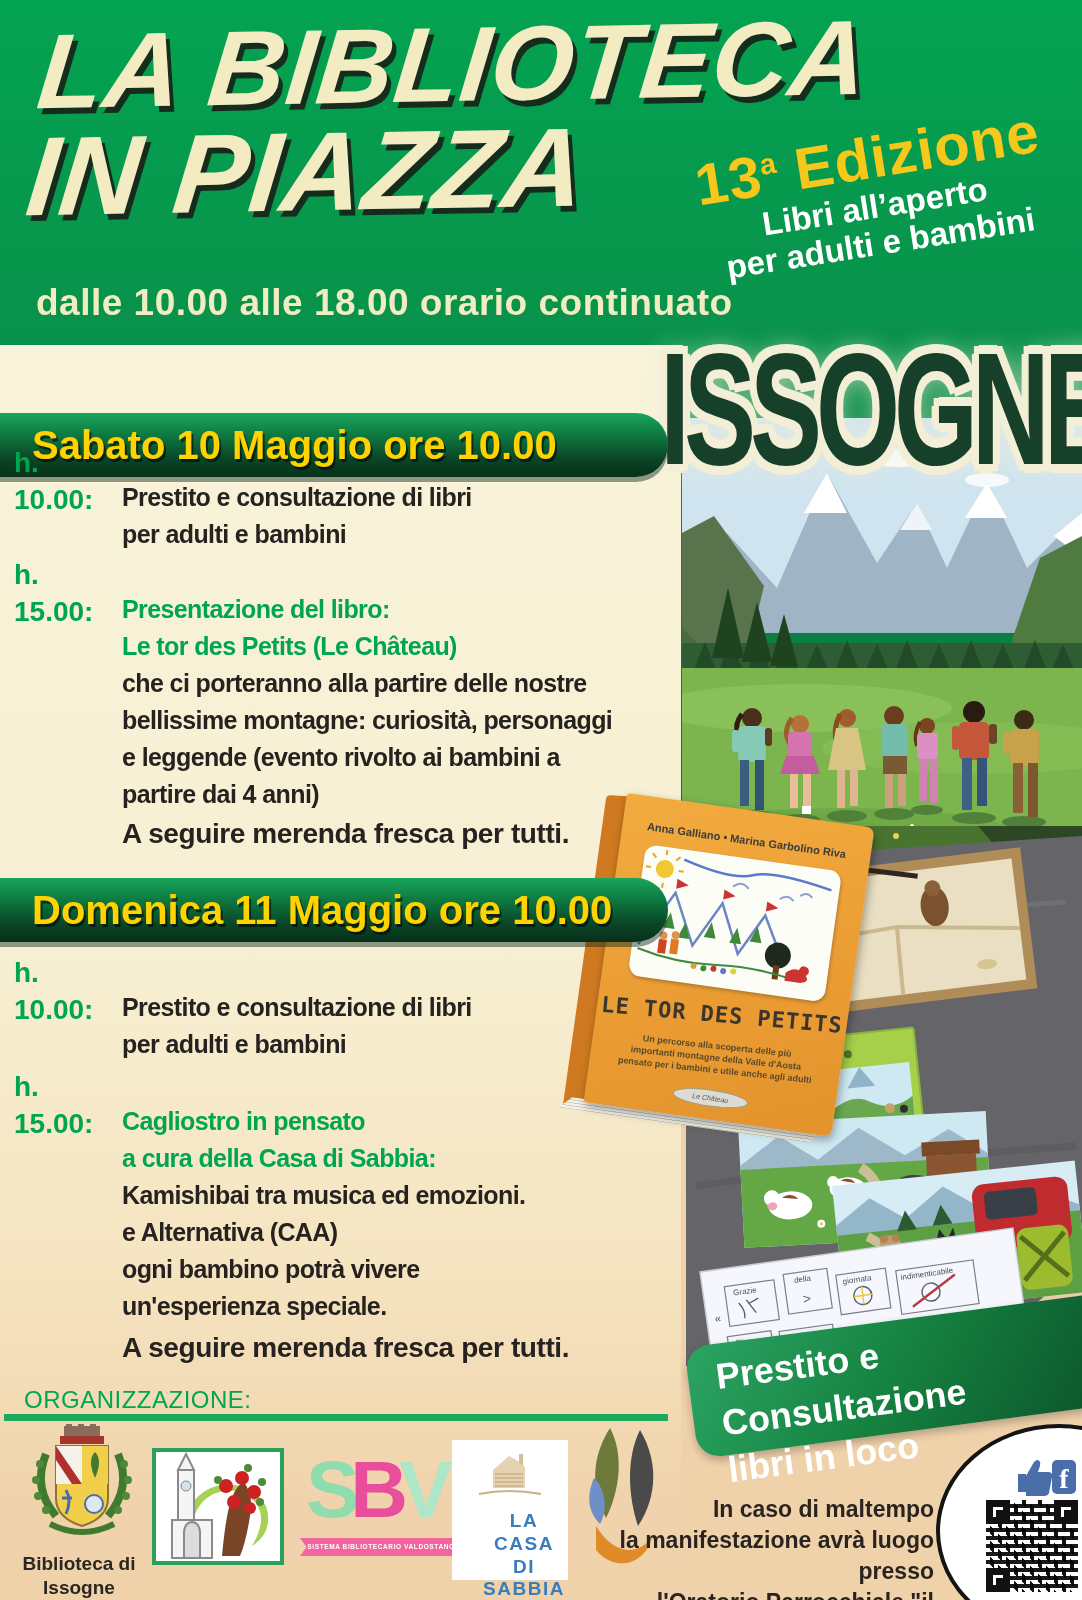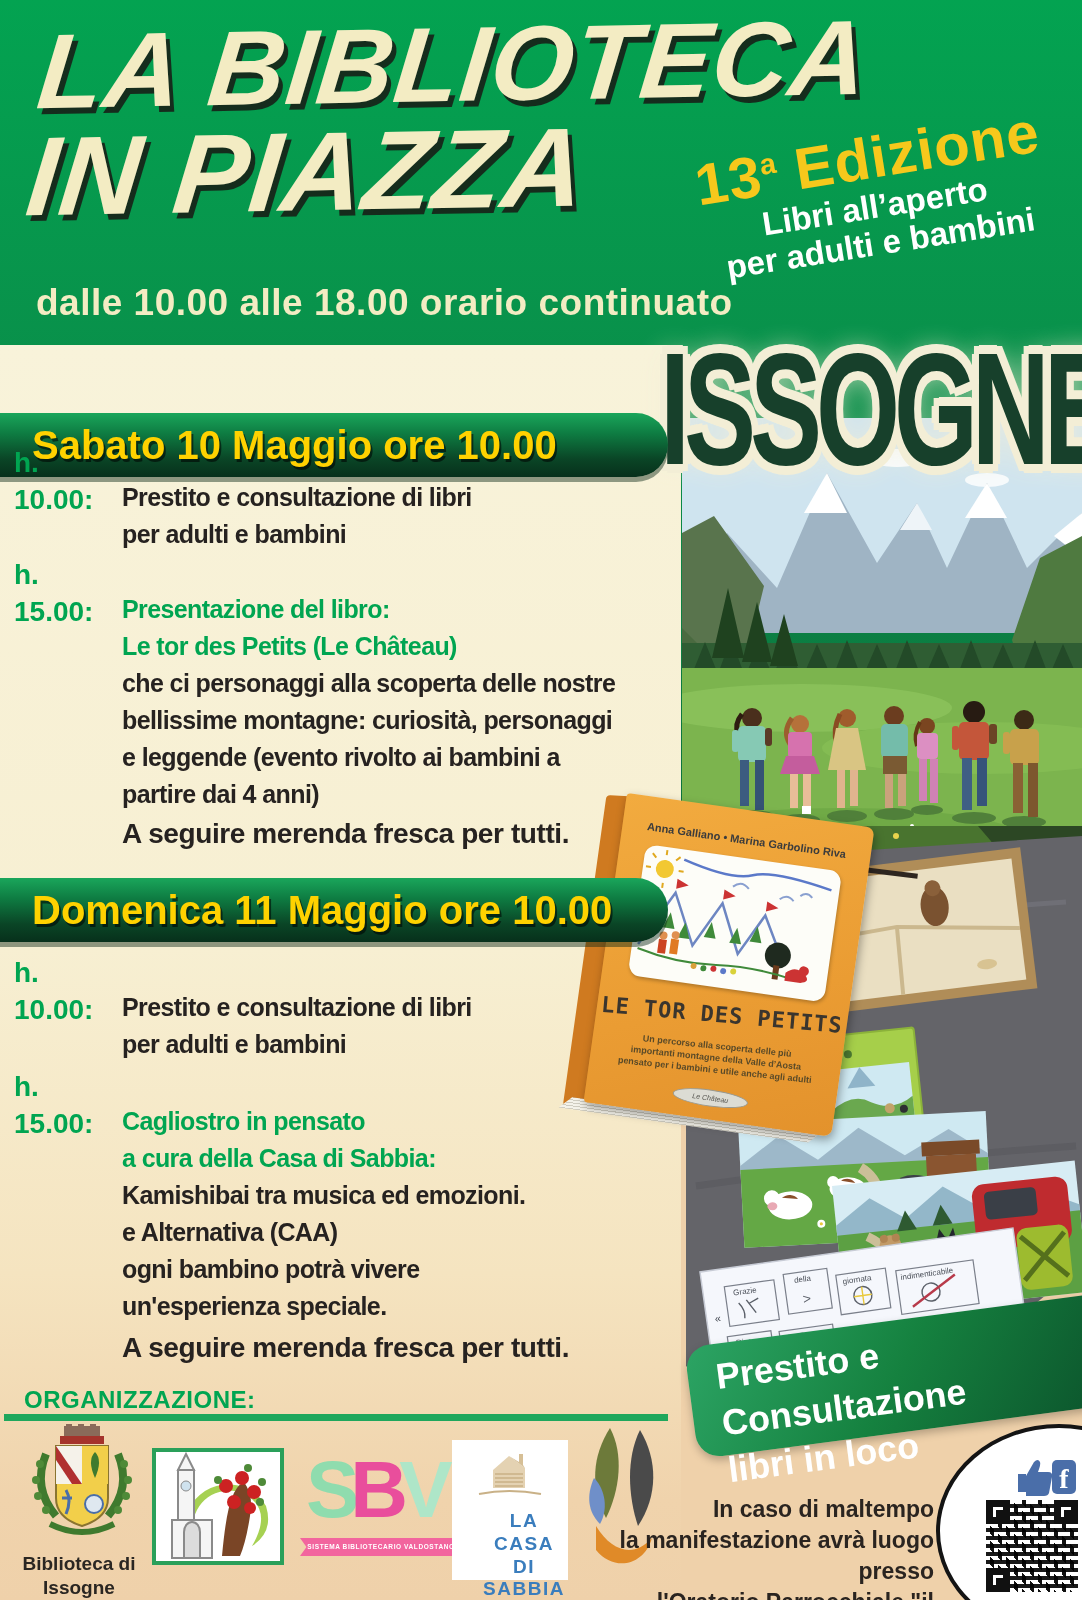--- a/index.html
+++ b/index.html
@@ -37,21 +37,21 @@
     display:flex;align-items:center;padding-left:32px;box-sizing:border-box;}
   .banner span{color:#ffd200;font-size:40px;font-weight:bold;letter-spacing:0;
     text-shadow:2px 3px 0 rgba(0,0,0,.55);white-space:nowrap;}
   
   .slot{left:14px;display:flex;}
   .slot .time{width:108px;flex:none;color:#00a551;font-weight:bold;font-size:28px;line-height:37px;}
   .slot .body{font-size:25px;font-weight:bold;color:#262220;line-height:37px;letter-spacing:-.6px;margin-top:35px;}
   .slot .g{color:#00a551;}
   .note{left:122px;font-size:28px;font-weight:bold;color:#262220;letter-spacing:-.4px;}
   
-  .org-label{left:24px;top:1386px;color:#00a551;font-size:24px;font-weight:bold;letter-spacing:.5px;}
+  .org-label{left:24px;top:1386px;color:#00a551;font-size:24px;font-weight:normal;letter-spacing:.5px;}
   .org-rule{left:4px;top:1414px;width:664px;height:7px;background:#1fa75c;}
   .caption{left:0;top:1552px;width:158px;text-align:center;font-size:19px;font-weight:bold;color:#2a2622;line-height:1.25;}
   .oratorio-box{left:152px;top:1448px;width:132px;height:117px;background:#fff;border:4px solid #2aa05a;box-sizing:border-box;}
   .sbv{left:306px;top:1452px;width:150px;text-align:left;}
   .sbv .letters{font-size:80px;font-weight:bold;line-height:.95;letter-spacing:-9px;}
   .sbv .s{color:#8fdcae;} .sbv .b{color:#e94e9c;} .sbv .v{color:#aee6c8;}
   .sbv-ribbon{left:300px;top:1538px;width:162px;height:18px;background:#f2659e;color:#ffffff;
     font-size:6.5px;font-weight:bold;letter-spacing:.6px;text-align:center;line-height:18px;
     clip-path:polygon(0 0,100% 0,96% 50%,100% 100%,0 100%,4% 50%);}
   .casa-box{left:452px;top:1440px;width:116px;height:140px;background:#fff;text-align:center;box-sizing:border-box;padding-top:8px;}
@@ -398,21 +398,21 @@
     <div class="body">
       <div>Prestito e consultazione di libri</div>
       <div>per adulti e bambini</div>
     </div>
   </div>
   <div class="abs slot" style="top:556px;">
     <div class="time">h. 15.00:</div>
     <div class="body">
       <div class="g">Presentazione del libro:</div>
       <div class="g">Le tor des Petits (Le Château)</div>
-      <div>che ci personaggi alla scoperta delle nostre</div>
+      <div>che ci porteranno alla partire delle nostre</div>
       <div>bellissime montagne: curiosità, personaggi</div>
       <div>e leggende (evento rivolto ai bambini a</div>
       <div>partire dai 4 anni)</div>
     </div>
   </div>
   <div class="abs note" style="top:818px;">A seguire merenda fresca per tutti.</div>
 
   <div class="abs banner" style="top:878px;">
     <span>Domenica 11 Maggio ore 10.00</span>
   </div>

